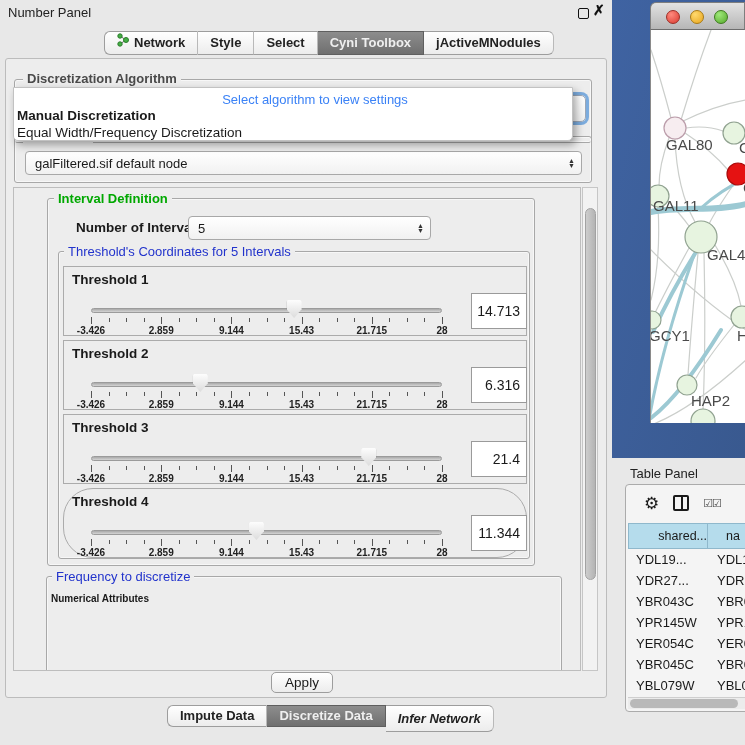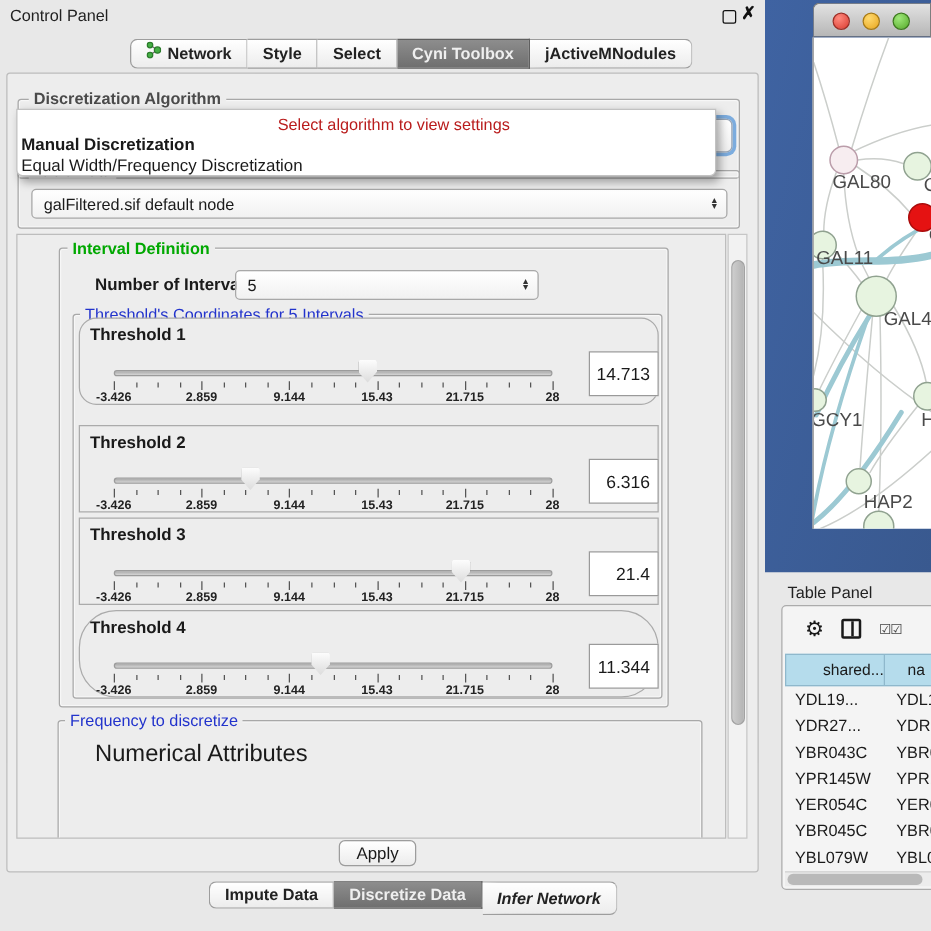--- a/index.html
+++ b/index.html
@@ -26,21 +26,21 @@
   .groupbox { position:absolute; border:1px solid #a8a8a8; border-radius:3px; box-shadow:inset 0 0 0 1px rgba(255,255,255,.55); }
   .grouplabel { position:absolute; background:#ededed; padding:0 4px; font-size:13px; line-height:13px; white-space:nowrap; }
 
   
   #algo-combo { left:25px; top:94px; width:560px; height:27px; background:linear-gradient(#ffffff,#f0f0f0);
                 border:1px solid #9aa7b8; border-radius:5px; box-shadow:0 0 0 3px rgba(98,157,218,.85); }
 
   
   #algo-popup { left:12px; top:86px; width:560px; height:54px; background:#ffffff; border:1px solid #c2c2c2;
                 border-radius:0 0 5px 5px; box-shadow:3px 4px 8px rgba(0,0,0,.35); z-index:40; }
-  #algo-popup .ph { position:absolute; left:0; right:0; top:4px; text-align:center; color:#b91c1c; font-size:13px;margin-left:44px; }
+  #algo-popup .ph { position:absolute; left:0; right:0; top:4px; text-align:center; color:#3b82f6; font-size:13px;margin-left:44px; }
   #algo-popup .opt0 { position:absolute; left:3px; top:20px; font-weight:bold; font-size:13.5px; }
   #algo-popup .opt1 { position:absolute; left:3px; top:37px; font-size:13.5px; }
 
   .mac-combo { position:absolute; background:linear-gradient(#ffffff,#f1f1f1); border:1px solid #a8a8a8; border-radius:4px;
                display:flex; align-items:center; padding-left:9px; font-size:13px; }
   .spinner { position:absolute; right:6px; top:50%; transform:translateY(-50%); display:flex; flex-direction:column; line-height:5px; font-size:7px; color:#333; }
 
   
   #viewport { left:12px; top:186px; width:568px; height:484px; border:1px solid #bdbdbd; background:#ededed; overflow:hidden; }
   #vscroll { left:581px; top:186px; width:16px; height:484px; background:#f2f2f2; border:1px solid #c6c6c6; }
@@ -91,21 +91,21 @@
   #hscroll .thumb { position:absolute; left:2px; top:1px; width:108px; height:9px; background:#b9b9b9; border-radius:5px; }
 
   svg text { font-family:"Liberation Sans", sans-serif; }
 </style>
 </head>
 <body>
 
 <div id="root">
 
   <div id="control-panel" class="abs">
-    <div id="cp-title" class="abs">Control Panel</div>
+    <div id="cp-title" class="abs">Number Panel</div>
     <div id="float-icon" class="abs"></div>
     <div id="close-icon" class="abs">✗</div>
 
     <div class="abs tabbar" style="left:80px; top:31px;">
       <div class="tab first">
         <span>
           <svg width="12" height="14" viewBox="0 0 12 14">
               <line x1="3" y1="3" x2="9" y2="7" stroke="#6a6a6a" stroke-width="1"></line>
               <line x1="3" y1="11" x2="9" y2="7" stroke="#6a6a6a" stroke-width="1"></line>
               <circle cx="3" cy="3" r="2.2" fill="#45b045" stroke="#2c7c2c"></circle>
@@ -161,21 +161,21 @@
             <span>5</span>
             <span class="spinner">
                 <span>▲</span>
                 <span>▼</span>
               </span>
           </div>
 
           <div class="groupbox" style="left:10px; top:52px; width:472px; height:308px;">
             <div class="grouplabel" style="left: 5px; top: -7px; color: rgb(34, 51, 204);" id="gl-blue1">Threshold's Coordinates for 5 Intervals</div>
             <div id="threshold-container">
-                <div class="th-row" style="top: 2px; border-radius: 14px;">
+                <div class="th-row" style="top: 14px;">
                   <div class="th-label">Threshold 1</div>
                   <div class="track"></div>
                   <div class="tick" style="left: 27px; top: 50px; height: 7px;"></div>
                   <div class="tick" style="left: 44.55px; top: 51px; height: 4px;"></div>
                   <div class="tick" style="left: 62.1px; top: 51px; height: 4px;"></div>
                   <div class="tick" style="left: 79.65px; top: 51px; height: 4px;"></div>
                   <div class="tick" style="left: 97.2px; top: 50px; height: 7px;"></div>
                   <div class="tick" style="left: 114.75px; top: 51px; height: 4px;"></div>
                   <div class="tick" style="left: 132.3px; top: 51px; height: 4px;"></div>
                   <div class="tick" style="left: 149.85px; top: 51px; height: 4px;"></div>
@@ -299,21 +299,21 @@
                   <div class="ticklab" style="left: 378px; top: 58px;">28</div>
                   <div class="thumbp" style="left: 184.968px;"></div>
                   <div class="valbox">11.344</div>
                 </div>
               </div>
           </div>
         </div>
 
         <div class="groupbox" style="left:32px; top:388px; width:516px; height:140px; border-radius:3px 3px 0 0;">
           <div class="grouplabel" style="left: 5px; top: -7px; color: rgb(34, 51, 204);" id="gl-blue2">Frequency to discretize</div>
-          <div class="abs" style="left:4px; top:16px; font-weight:normal; font-size:19px;margin-left:25px;">Numerical Attributes</div>
+          <div class="abs" style="left:4px; top:16px; font-weight:bold; font-size:10px;">Numerical Attributes</div>
         </div>
       </div>
 
       <div id="vscroll" class="abs" style="left:576px; top:128px;">
         <div class="thumb"></div>
       </div>
 
       <div id="apply-btn" class="abs" style="left:265px; top:613px;">Apply</div>
     </div>
 

